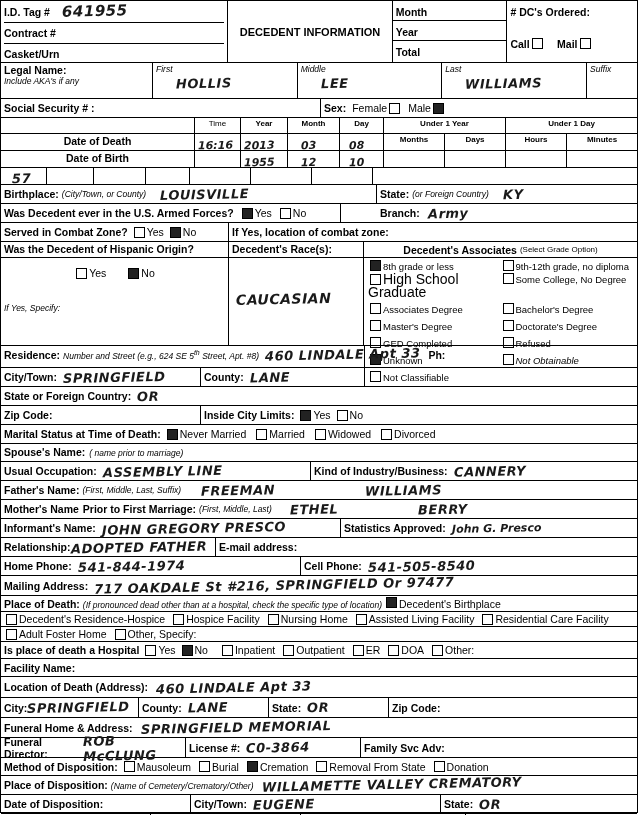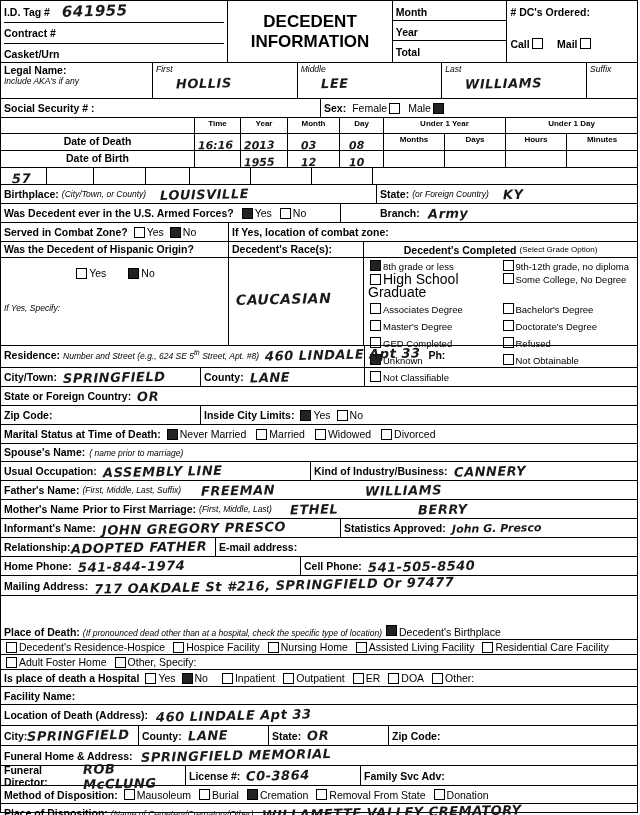--- a/index.html
+++ b/index.html
@@ -16,21 +16,21 @@
   .ctr{text-align:center;}
   .hw{font-family:"DejaVu Sans",sans-serif;font-style:italic;font-weight:bold;color:#1a1a1a;
       font-size:13px;letter-spacing:.5px;transform:rotate(-1.2deg);display:inline-block;}
   .hws{font-family:"DejaVu Sans",sans-serif;font-style:italic;font-weight:bold;color:#1a1a1a;
       font-size:11px;display:inline-block;transform:rotate(-1deg);}
   .box{display:inline-block;width:9px;height:9px;border:1.3px solid #000;vertical-align:-1px;margin:0 2px;}
   .box.filled{background:#222;}
   .flex{display:flex;align-items:center;}
   .grow{flex:1;}
   sup{font-size:7px;}
-  .hdr-title{font-size:17px;font-weight:bold;text-align:center;}
+  .hdr-title{font-size:11px;font-weight:bold;text-align:center;}
 </style>
 </head>
 <body>
 
 <div class="form">
 
   <div class="row" style="height:62px;">
     <div class="cell br" style="width:228px;">
       <div class="bb" style="height:20px;">
         <span class="lbl">I.D. Tag #</span>
@@ -107,21 +107,21 @@
       <span class="lbl-n" style="margin-left:6px;">Female</span>
       <span class="box"></span>
       <span class="lbl-n" style="margin-left:6px;">Male</span>
       <span class="box filled"></span>
     </div>
   </div>
 
   <div>
     <div class="row" style="height:16px;">
       <div class="cell br" style="width:194px;"></div>
-      <div class="cell br ctr tiny" style="width:46px;font-weight:bold;">Time</div>
+      <div class="cell br ctr tiny" style="width:46px;font-weight:normal;">Time</div>
       <div class="cell br ctr tiny" style="width:47px;font-weight:bold;">Year</div>
       <div class="cell br ctr tiny" style="width:52px;font-weight:bold;">Month</div>
       <div class="cell br ctr tiny" style="width:44px;font-weight:bold;">Day</div>
       <div class="cell br ctr tiny" style="width:122px;font-weight:bold;">Under 1 Year</div>
       <div class="cell ctr tiny grow" style="font-weight:bold;">Under 1 Day</div>
     </div>
     <div class="row" style="height:17px;">
       <div class="cell br ctr lbl" style="width:194px;">Date of Death</div>
       <div class="cell br" style="width:46px;"><span class="hws">16:16</span></div>
       <div class="cell br" style="width:47px;"><span class="hws">2013</span></div>
@@ -161,29 +161,29 @@
       <span class="small" style="margin-left:3px;">(City/Town, or County)</span>
       <span class="hw" style="margin-left:14px;">LOUISVILLE</span>
     </div>
     <div class="cell flex" style="width:260px;height:100%;align-items:center;">
       <span class="lbl">State:</span>
       <span class="small" style="margin-left:3px;">(or Foreign Country)</span>
       <span class="hw" style="margin-left:14px;">KY</span>
     </div>
   </div>
 
-  <div class="row" style="height:19px;align-items:flex-end;gap:36px;">
+  <div class="row" style="height:19px;align-items:flex-start;gap:36px;">
     <div class="cell br flex grow" style="height:100%;align-items:center;">
       <span class="lbl">Was Decedent ever in the U.S. Armed Forces?</span>
       <span class="box filled" style="margin-left:8px;"></span>
       <span class="lbl-n">Yes</span>
       <span class="box" style="margin-left:8px;"></span>
       <span class="lbl-n">No</span>
     </div>
-    <div class="cell flex" style="width:260px;height:100%;align-items:center;margin-top:8px;">
+    <div class="cell flex" style="width:260px;height:100%;align-items:center;">
       <span class="lbl">Branch:</span>
       <span class="hw" style="margin-left:8px;">Army</span>
     </div>
   </div>
 
   <div class="row" style="height:19px;align-items:center;">
     <div class="cell br flex" style="width:228px;height:100%;align-items:center;">
       <span class="lbl">Served in Combat Zone?</span>
       <span class="box" style="margin-left:6px;"></span>
       <span class="lbl-n">Yes</span>
@@ -193,21 +193,21 @@
     <div class="cell flex grow" style="height:100%;align-items:center;">
       <span class="lbl">If Yes, location of combat zone:</span>
       <span class="hw" style="margin-left:8px;"></span>
     </div>
   </div>
 
   <div class="row" style="height:16px;">
     <div class="cell br lbl" style="width:228px;">Was the Decedent of Hispanic Origin?</div>
     <div class="cell br lbl" style="width:135px;">Decedent's Race(s):</div>
     <div class="cell flex grow" style="justify-content:center;align-items:center;">
-      <span class="lbl">Decedent's Completed</span>
+      <span class="lbl">Decedent's Associates</span>
       <span class="tiny" style="margin-left:3px;">(Select Grade Option)</span>
     </div>
   </div>
 
   <div class="row" style="height:88px;">
 
     <div class="cell br" style="width:228px;">
       <div class="flex" style="margin-top:8px;justify-content:center;">
         <span class="box"></span>
         <span class="lbl-n">Yes</span>
@@ -228,21 +228,21 @@
         <div style="width:50%;font-size:9.5px;line-height:13px;"><span class="box"></span><span>9th-12th grade, no diploma</span></div>
         <div style="width:50%;font-size:14px;line-height:13px;"><span class="box"></span><span>High School Graduate</span></div>
         <div style="width:50%;font-size:9.5px;line-height:13px;"><span class="box"></span><span>Some College, No Degree</span></div>
         <div style="width:50%;font-size:9.5px;line-height:13px;margin-top:4px;"><span class="box"></span><span>Associates Degree</span></div>
         <div style="width:50%;font-size:9.5px;line-height:13px;margin-top:4px;"><span class="box"></span><span>Bachelor's Degree</span></div>
         <div style="width:50%;font-size:9.5px;line-height:13px;margin-top:4px;"><span class="box"></span><span>Master's Degree</span></div>
         <div style="width:50%;font-size:9.5px;line-height:13px;margin-top:4px;"><span class="box"></span><span>Doctorate's Degree</span></div>
         <div style="width:50%;font-size:9.5px;line-height:13px;margin-top:4px;"><span class="box"></span><span>GED Completed</span></div>
         <div style="width:50%;font-size:9.5px;line-height:13px;margin-top:4px;"><span class="box"></span><span>Refused</span></div>
         <div style="width:50%;font-size:9.5px;line-height:13px;margin-top:4px;"><span class="box filled"></span><span>Unknown</span></div>
-        <div style="width:50%;font-size:9.5px;line-height:13px;margin-top:4px;"><span class="box"></span><span>Not Obtainable</span></div>
+        <div style="width:50%;font-size:9.5px;line-height:13px;margin-top:4px;font-style:italic;"><span class="box"></span><span>Not Obtainable</span></div>
         <div style="width:50%;font-size:9.5px;line-height:13px;margin-top:4px;"><span class="box"></span><span>Not Classifiable</span></div>
       </div>
     </div>
   </div>
 
   <div style="position:relative;">
     <div class="row" style="height:22px;">
       <div class="cell flex grow" style="align-items:baseline;">
         <span class="lbl">Residence:</span>
         <span class="small" style="margin-left:3px;">Number and Street (e.g., 624 SE 5<sup>th</sup> Street, Apt. #8)</span>
@@ -369,21 +369,21 @@
     </div>
   </div>
 
   <div class="row" style="height:20px;align-items:center;">
     <div class="cell flex grow" style="height:100%;align-items:center;">
       <span class="lbl">Mailing Address:</span>
       <span class="hw" style="margin-left:6px;">717 OAKDALE St #216, SPRINGFIELD Or 97477</span>
     </div>
   </div>
 
-  <div class="row" style="height:16px;align-items:flex-start;margin-top:28px;">
+  <div class="row" style="height:16px;align-items:flex-start;">
     <div class="cell flex grow" style="height:100%;align-items:baseline;">
       <span class="lbl">Place of Death:</span>
       <span class="small" style="margin-left:3px;">(If pronounced dead other than at a hospital, check the specific type of location)</span>
       <span class="box filled" style="margin-left:4px;"></span>
       <span class="lbl-n">Decedent's Birthplace</span>
     </div>
   </div>
   <div class="row" style="height:15px;align-items:center;">
     <div class="cell flex grow" style="height:100%;align-items:center;">
       <span class="box"></span>

